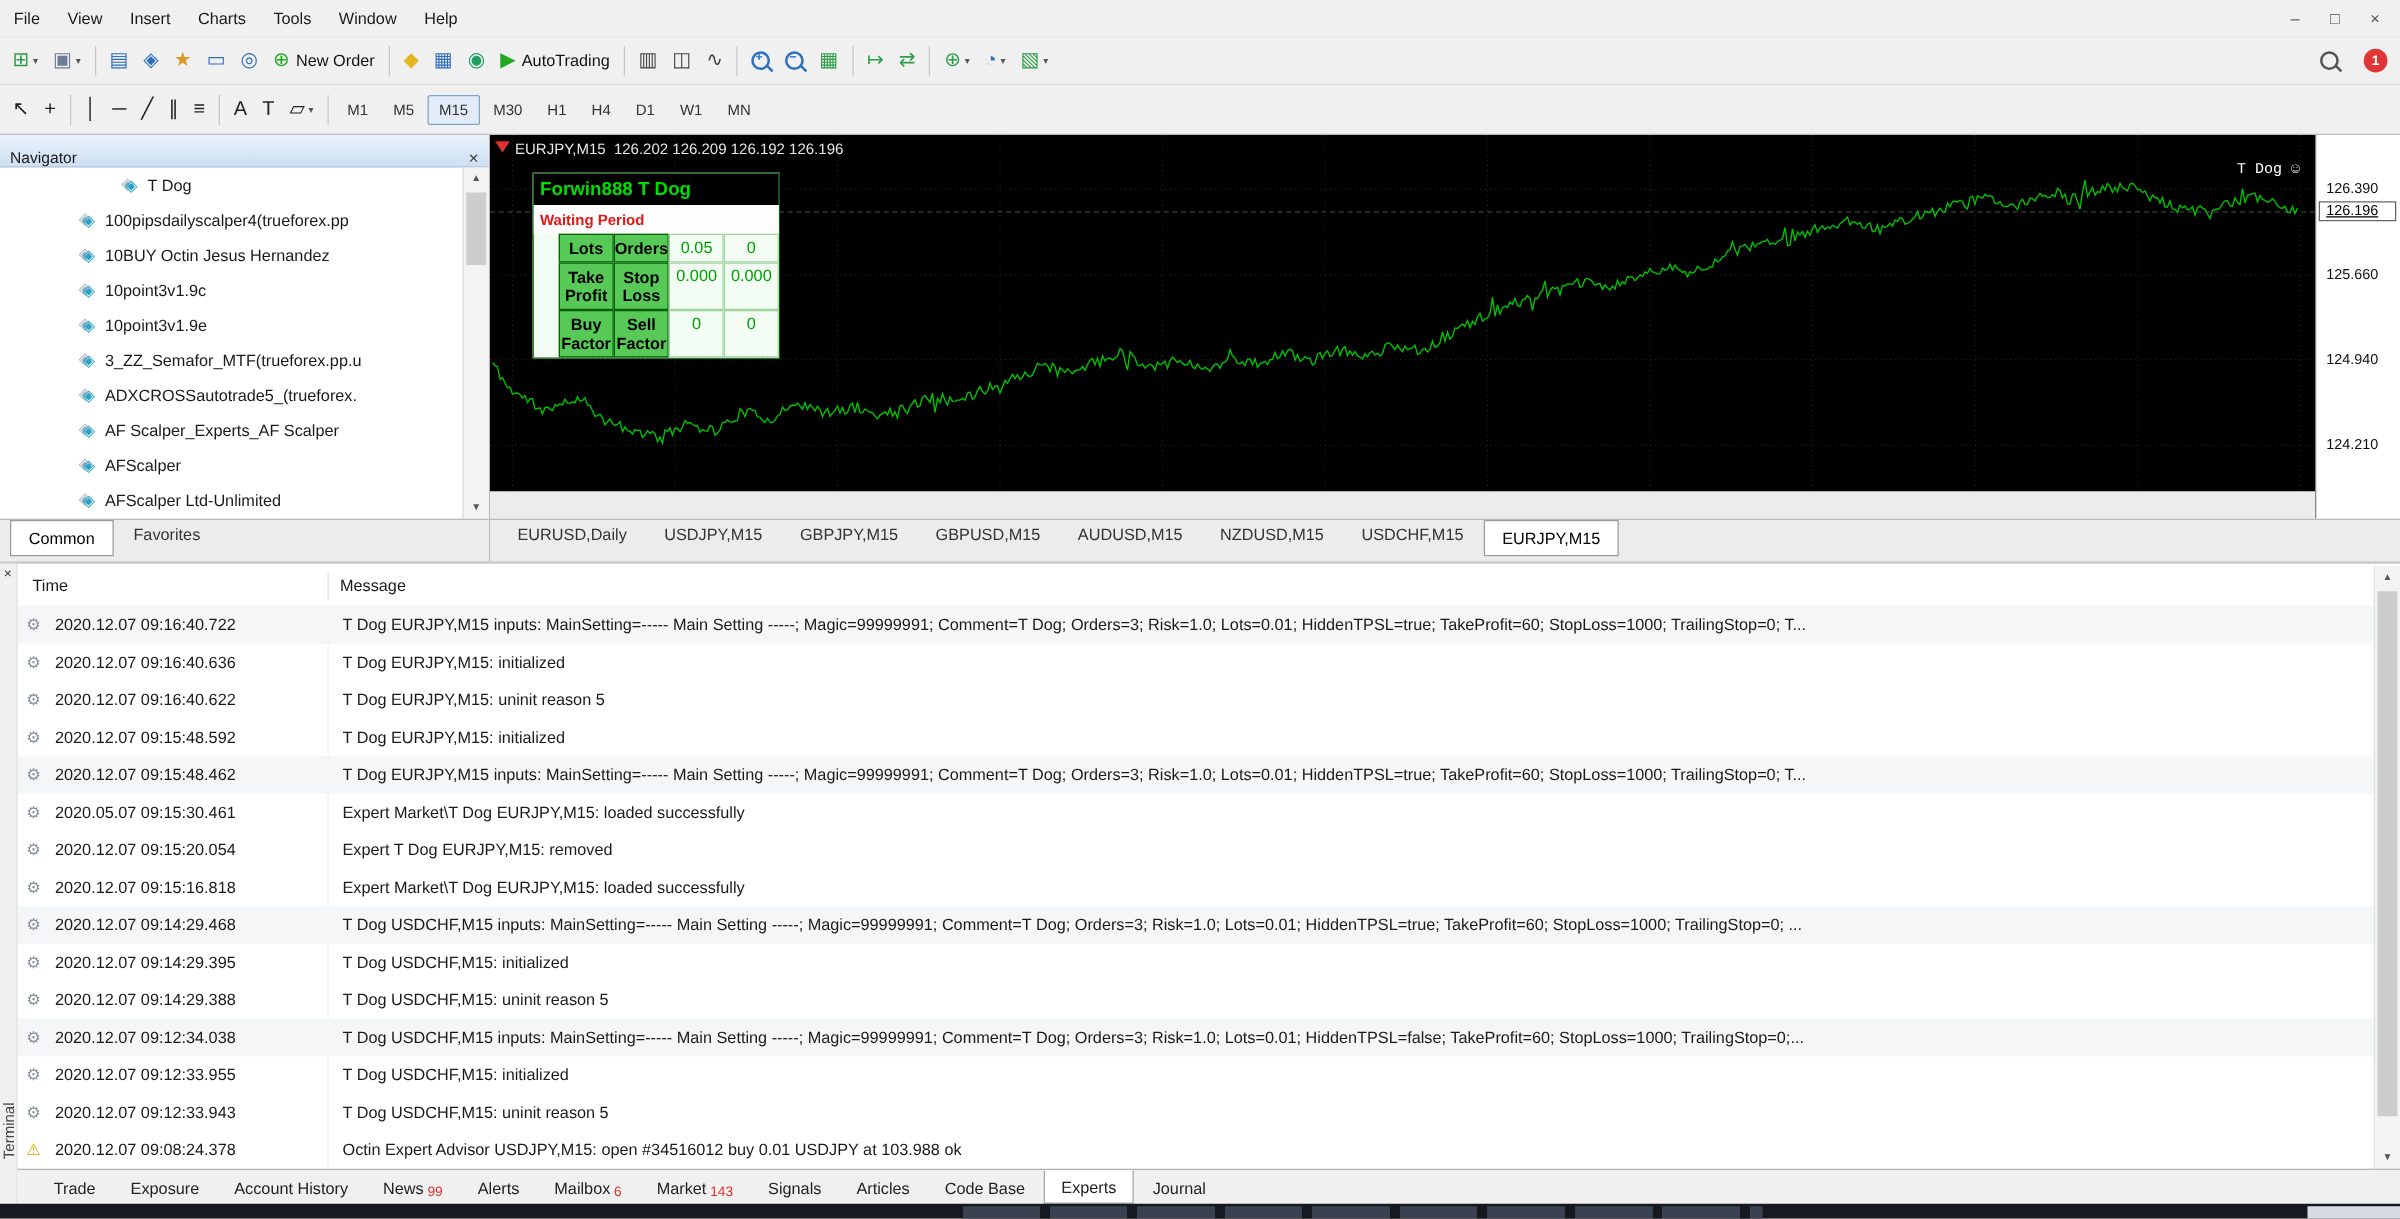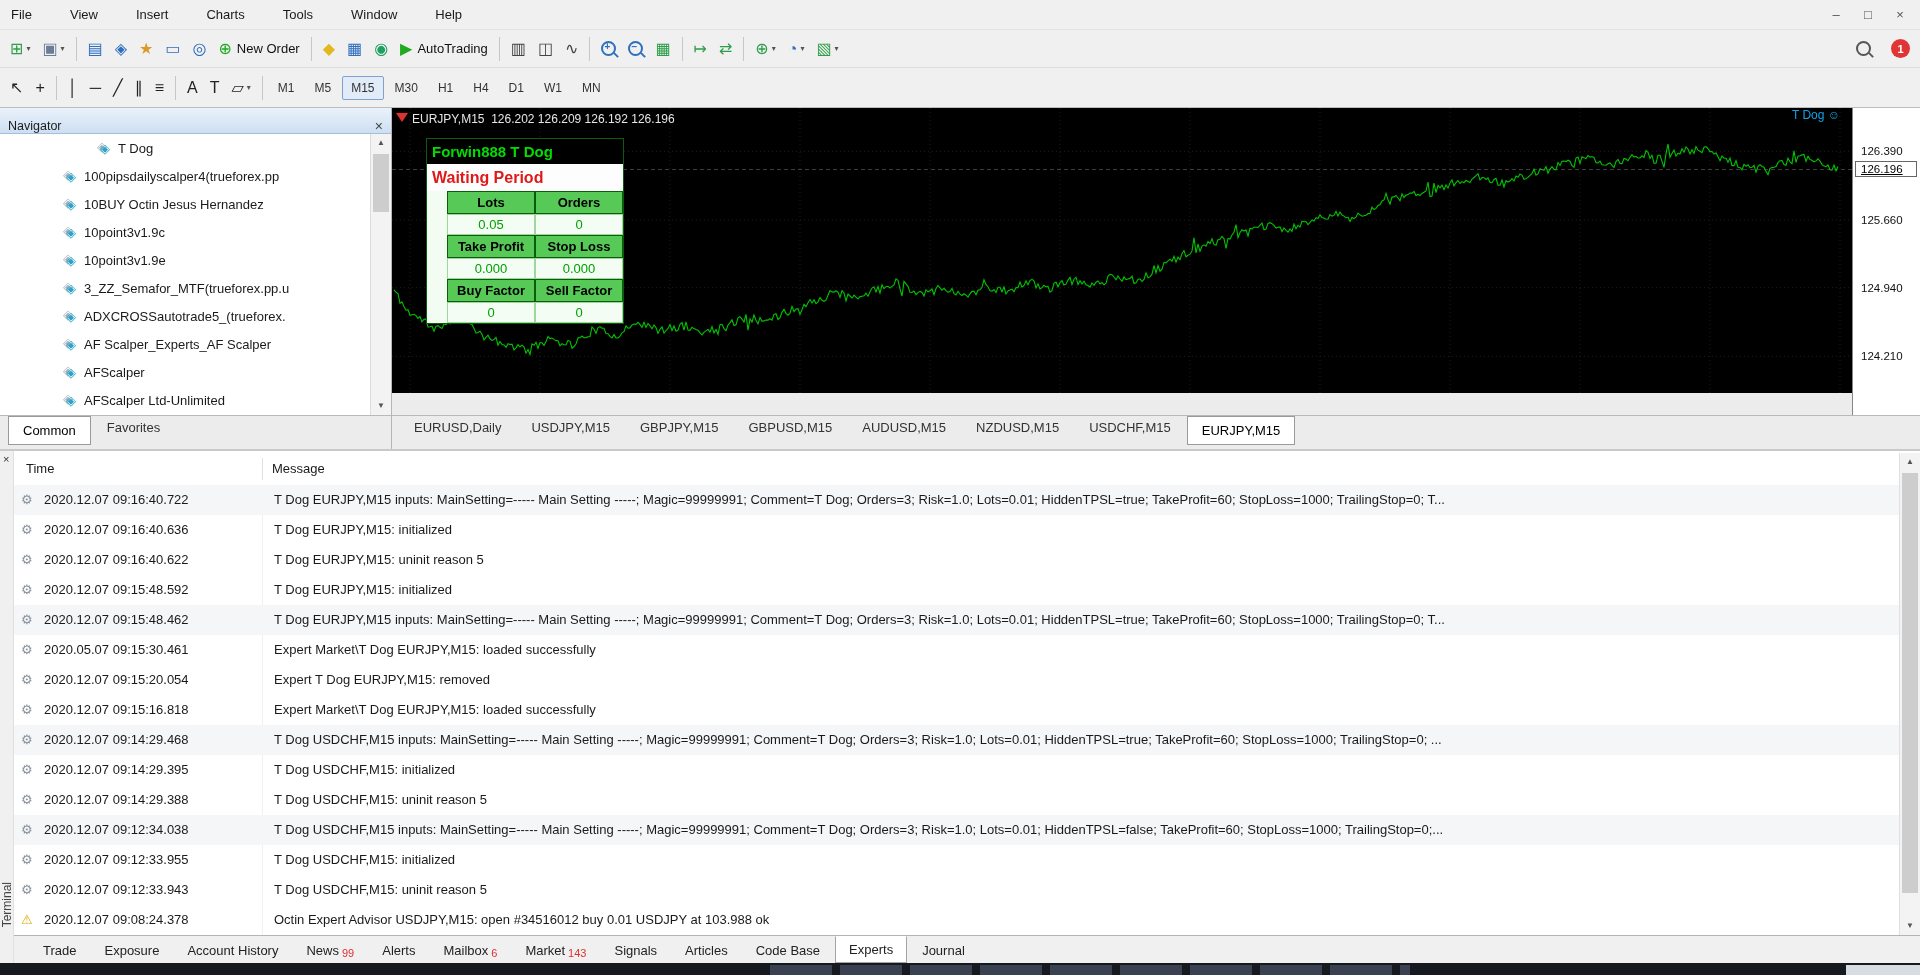--- a/index.html
+++ b/index.html
@@ -3,21 +3,21 @@
 <meta charset="utf-8">
 <style>
   html,body{margin:0;padding:0;}
   body{width:1920px;height:975px;overflow:hidden;position:relative;background:#f0f0f0;
        font-family:"Liberation Sans",sans-serif;color:#1a1a1a;}
   #app{position:absolute;inset:0;}
 
   
   .menubar{position:absolute;left:0;top:0;width:100%;height:30px;background:#f0f0f0;
            display:flex;align-items:center;border-bottom:1px solid #e3e3e3;box-sizing:border-box;}
-  .menu-items{display:flex;gap:16px;}
+  .menu-items{display:flex;}
   .menu-item{padding:0 11px;font-size:13px;line-height:30px;cursor:default;}
   .win-controls{margin-left:auto;display:flex;gap:4px;padding-right:6px;}
   .win-btn{width:28px;height:20px;text-align:center;line-height:20px;color:#555;font-size:13px;}
 
   
   .toolbar{position:absolute;left:0;width:100%;background:#f0f0f0;display:flex;align-items:center;
            padding-left:4px;box-sizing:border-box;}
   #toolbar1{top:30px;height:38px;border-bottom:1px solid #dcdcdc;}
   #toolbar2{top:68px;height:40px;border-bottom:1px solid #bdbdbd;}
   .tb-items{display:flex;align-items:center;}
@@ -55,32 +55,32 @@
   .ptab{font-size:13px;padding:4px 14px;color:#333;white-space:nowrap;}
   .ptab-active{background:#fff;border:1px solid #9a9a9a;padding:6px 14px;color:#000;}
 
   
   .chart-region{position:absolute;left:392px;top:108px;width:1528px;height:341px;background:#ececec;}
   .chart-plot{position:absolute;left:0;top:0;width:1460px;height:285px;background:#000;overflow:hidden;}
   #chart-svg{position:absolute;left:0;top:0;}
   .quick-arrow{position:absolute;left:4px;top:5px;width:0;height:0;
                border-left:6px solid transparent;border-right:6px solid transparent;border-top:9px solid #e03030;}
   .ohlc{position:absolute;left:20px;top:4px;color:#e6e6e6;font-size:12px;white-space:pre;}
-  .ea-badge{position:absolute;right:12px;top:0;color:#0ea5e9;font-size:12px;}
+  .ea-badge{position:absolute;right:12px;top:20px;color:#ffffff;font-size:12px;font-family:Liberation Mono, monospace;}
   .price-scale{position:absolute;left:1460px;top:0;width:68px;height:307px;background:#fff;border-left:1px solid #858585;box-sizing:border-box;}
   .price-label{position:absolute;left:8px;font-size:11.5px;color:#111;}
   .price-current{position:absolute;left:2px;right:3px;border:1px solid #666;background:#fff;font-size:11.5px;
                  padding:1px 0 1px 5px;color:#000;text-decoration:underline;}
   .chart-tabs{top:307px;height:34px;bottom:auto;}
 
   
   .ea-panel{position:absolute;left:34px;top:30px;width:198px;background:#f2fcf2;border:1px solid #0b5c0b;box-sizing:border-box;}
   .ea-title{background:#000;color:#00dd00;font-weight:bold;font-size:15px;padding:4px 5px;}
-  .ea-status{color:#e01818;font-weight:bold;font-size:16px;padding:5px 5px 4px;background:#fdfdfd;}
-  .ea-grid{display:grid;grid-template-columns:1fr 1fr;margin-left:20px;}
+  .ea-status{color:#e01818;font-weight:bold;font-size:12px;padding:5px 5px 4px;background:#fdfdfd;}
+  .ea-grid{display:grid;grid-template-columns:1fr 1fr 1fr 1fr;margin-left:20px;}
   .ea-h{background:#57c957;color:#000;font-weight:bold;font-size:13px;text-align:center;
         border:1px solid #0b5c0b;padding:3px 0;}
   .ea-v{background:#f4fdf4;color:#00a000;font-size:13px;text-align:center;border:1px solid #9ed69e;padding:2px 0;}
 
   
   .terminal{position:absolute;left:0;top:449px;width:1920px;height:514px;background:#fff;
             border-top:2px solid #c9c9c9;box-sizing:border-box;}
   .term-side{position:absolute;left:0;top:0;width:14px;height:100%;background:#f0f0f0;border-right:1px solid #e0e0e0;box-sizing:border-box;}
   .term-close{position:absolute;left:3px;top:2px;font-size:11px;color:#333;}
   .term-vlabel{position:absolute;left:0;bottom:36px;writing-mode:vertical-rl;transform:rotate(180deg);

